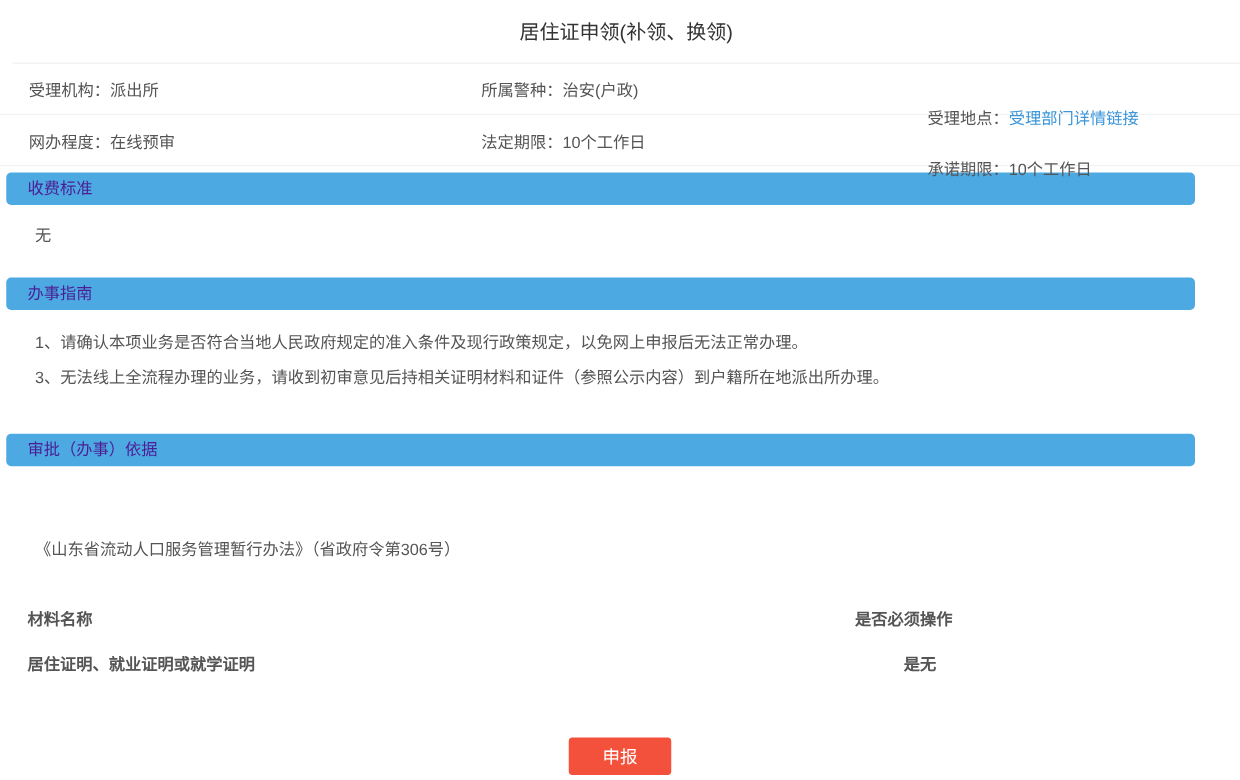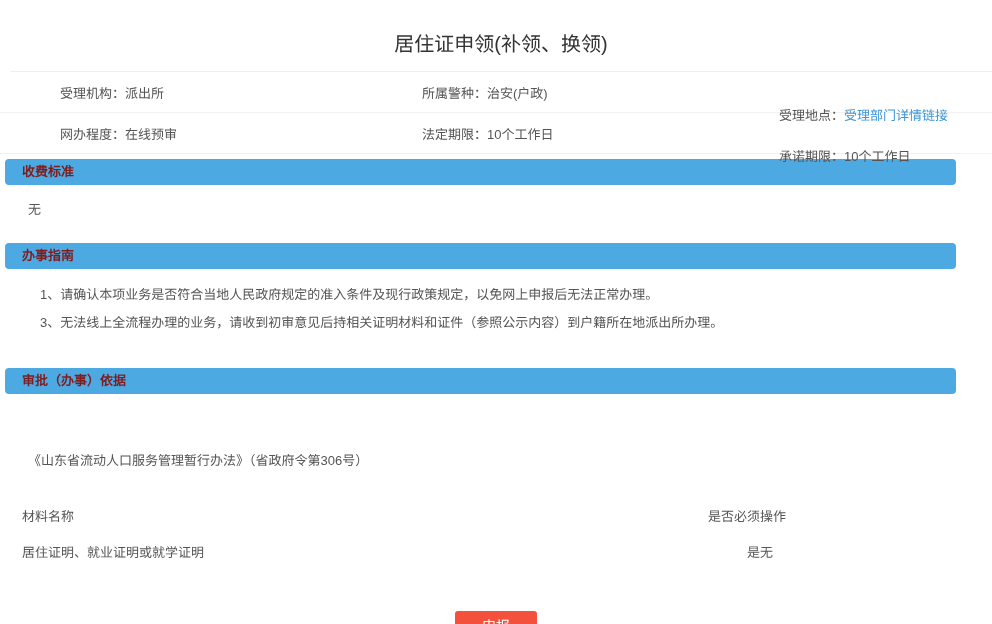--- a/index.html
+++ b/index.html
@@ -8,45 +8,45 @@
     --btn-bg:#F4513D;
   }
   *{box-sizing:border-box;margin:0;padding:0;}
   html,body{background:#fff;}
   body{
     width:992px;height:624px;overflow:hidden;
     font-family:"Liberation Sans","DejaVu Sans",sans-serif;
     font-size:13px;color:#555;
   }
   .page-title{
-    text-align:center;font-size:20px;color:#333;font-weight:400;
-    padding:28px 0 14px;border-bottom:1px solid #efefef;margin-left:10px;
+    text-align:center;font-size:16px;color:#333;font-weight:400;
+    padding:12px 0 14px;border-bottom:1px solid #efefef;margin-left:10px;
   }
   .info-row{
     display:flex;align-items:center;height:41px;
     border-bottom:1px solid #f2f2f2;
   }
   .info-cell{display:flex;align-items:center;white-space:nowrap;}
-  .info-cell.c1{width:385px;padding-left:23px;margin-left:37px;}
+  .info-cell.c1{width:385px;padding-left:23px;}
   .info-cell.c2{width:357px;}
   .info-cell.c3{flex:1;margin-top:44px;}
   .info-label{color:#555;}
   .info-value{color:#555;}
   .link{color:var(--link);cursor:pointer;text-decoration:none;}
   .section-bar{
     margin:5px 36px 0 5px;height:26px;line-height:26px;
-    background:var(--bar-bg);color:#7f1d1d;font-weight:bold;font-size:13px;
+    background:var(--bar-bg);color:#4c1d95;font-weight:normal;font-size:13px;
     padding-left:17px;border-radius:4px;
   }
   .fee-content{padding:14px 0 20px 28px;}
-  .guide-content{padding:12px 0 26px 28px;margin-left:12px;}
+  .guide-content{padding:12px 0 26px 28px;}
   .guide-item{line-height:28px;color:#555;}
   .basis-content{padding:16px 0 22px 28px;margin-top:40px;}
   .mat-table{padding-top:6px;}
-  .mat-row{display:flex;align-items:center;height:36px;padding-left:22px;padding-right:47px;}
+  .mat-row{display:flex;align-items:center;height:36px;padding-left:22px;padding-right:71px;font-weight:bold;}
   .mat-name{flex:1;text-align:left;}
   .mat-required{width:160px;text-align:right;}
   .mat-op{width:185px;}
   .mat-header .mat-name,.mat-header .mat-required,.mat-header .mat-op{color:#555;}
   .btn-wrap{text-align:center;margin-top:42px;}
   .apply-btn{
     display:inline-block;min-width:82px;height:30px;line-height:30px;
     background:var(--btn-bg);color:#fff;font-size:14px;
     border:none;border-radius:3px;padding:0 22px;cursor:pointer;
     font-family:inherit;

